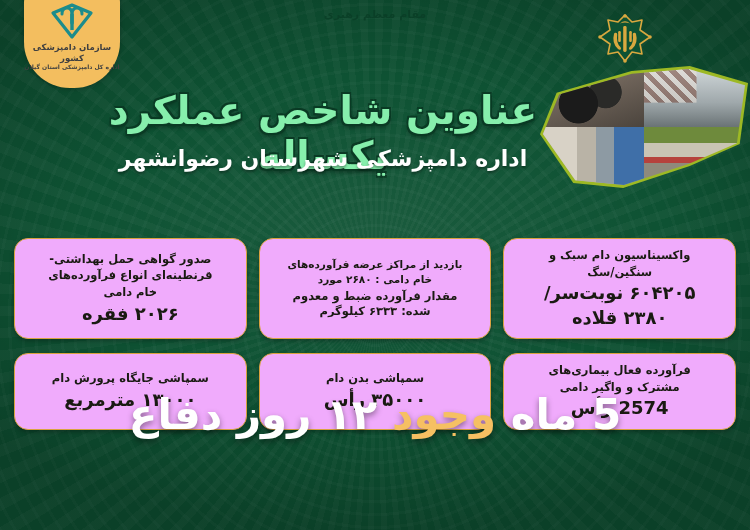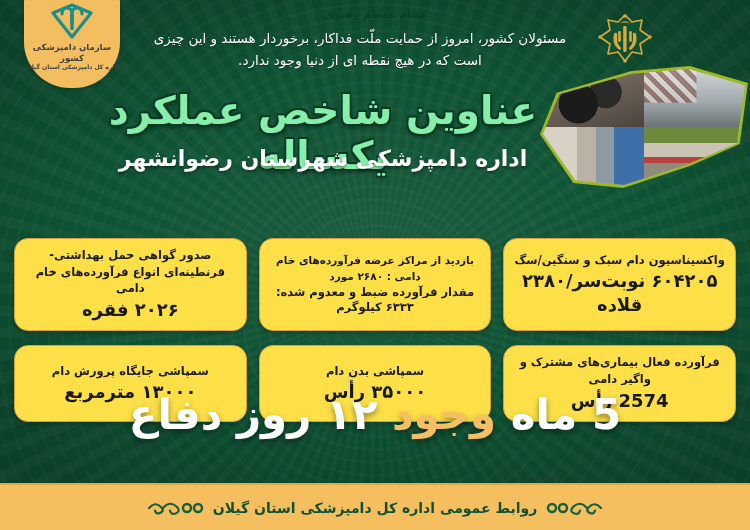--- a/index.html
+++ b/index.html
@@ -194,24 +194,24 @@
   }
   .card-row {
     display: flex;
     justify-content: space-between;
     align-items: stretch;
     gap: 12px;
     margin-bottom: 14px;
   }
   .card {
     flex: 1 1 0;
-    background: #fde047;
+    background: #f0abfc;
     border: 1.5px solid #D9A23F;
     border-radius: 14px;
-    padding: 8px 10px;
+    padding: 8px 26px;
     display: flex;
     flex-direction: column;
     align-items: center;
     justify-content: center;
     text-align: center;
     color: #1A1A12;
     box-shadow: 0 2px 4px rgba(0,0,0,.28);
     min-height: 56px;
   }
   .card .c-label {
@@ -281,21 +281,20 @@
       <path d="M33 12 q0 -6 -5 -6 q-5 0 -5 6 l0 9" fill="none" stroke="#1C8C8C" stroke-width="3" stroke-linecap="round"></path>
       <rect x="21.3" y="12" width="3.4" height="16" fill="#1C8C8C"></rect>
     </svg>
     <div class="logo-cap">
       <div class="l1">سازمان دامپزشکی کشور</div>
       <div class="l2">اداره کل دامپزشکی استان گیلان</div>
     </div>
   </div>
 
   <div class="leader-sig">مقام معظم رهبری</div>
-  <div class="quote">مسئولان کشور، امروز از حمایت ملّت فداکار، برخوردار هستند و این چیزی است که در هیچ نقطه ای از دنیا وجود ندارد.</div>
 
   <svg class="emblem" viewBox="0 0 62 62">
     <path d="M31 3 L38 10 L48 8 L46 18 L56 25 L46 32 L48 42 L38 40 L31 49 L24 40 L14 42 L16 32 L6 25 L16 18 L14 8 L24 10 Z" fill="#0E5233" stroke="#D9A83F" stroke-width="1.6" stroke-linejoin="round"></path>
     <circle cx="31" cy="4" r="1.8" fill="#D9A83F"></circle>
     <circle cx="56" cy="25" r="1.8" fill="#D9A83F"></circle>
     <circle cx="6" cy="25" r="1.8" fill="#D9A83F"></circle>
     <circle cx="31" cy="49" r="1.8" fill="#D9A83F"></circle>
     <g fill="#D9A83F">
       <rect x="29.2" y="14" width="3.4" height="26" rx="1.4"></rect>
       <path d="M20 22 q-2.5 9 4 15 q1.5 1.4 2.6 .4 q1.1-1 -.2-2.3 q-4.4-4.4 -3.2-12.6 q.2-1.6 -1.4-1.8 q-1.5-.2 -1.8 1.3 Z"></path>
@@ -347,29 +346,14 @@
       <div class="card">
         <div class="c-label">سمپاشی جایگاه پرورش دام</div>
         <div class="c-value">۱۳۰۰۰ مترمربع</div>
       </div>
     </div>
 
   </div>
 
   <div class="slogan"><span>5 ماه </span><span class="hl">وجود</span><span> ۱۲ روز دفاع</span></div>
 
-  <div class="footer">
-    <svg class="flourish" width="58" height="20" viewBox="0 0 58 20">
-      <path d="M56 10 q-6 -7 -12 -1 q-4 4 1 6 q4 1.6 5-2.4" fill="none" stroke="#14603A" stroke-width="2.2" stroke-linecap="round"></path>
-      <path d="M42 10 q-7 -8 -14 -1 q-4 4.5 1.5 6.5 q4.5 1.5 5.5-3" fill="none" stroke="#14603A" stroke-width="2.2" stroke-linecap="round"></path>
-      <circle cx="18" cy="10" r="4" fill="none" stroke="#14603A" stroke-width="2.4"></circle>
-      <circle cx="7" cy="10" r="4" fill="none" stroke="#14603A" stroke-width="2.4"></circle>
-    </svg>
-    <span class="footer-text">روابط عمومی اداره کل دامپزشکی استان گیلان</span>
-    <svg class="flourish" width="58" height="20" viewBox="0 0 58 20" style="transform:scaleX(-1)">
-      <path d="M56 10 q-6 -7 -12 -1 q-4 4 1 6 q4 1.6 5-2.4" fill="none" stroke="#14603A" stroke-width="2.2" stroke-linecap="round"></path>
-      <path d="M42 10 q-7 -8 -14 -1 q-4 4.5 1.5 6.5 q4.5 1.5 5.5-3" fill="none" stroke="#14603A" stroke-width="2.2" stroke-linecap="round"></path>
-      <circle cx="18" cy="10" r="4" fill="none" stroke="#14603A" stroke-width="2.4"></circle>
-      <circle cx="7" cy="10" r="4" fill="none" stroke="#14603A" stroke-width="2.4"></circle>
-    </svg>
-  </div>
 
 </div>
 
 </body></html>

